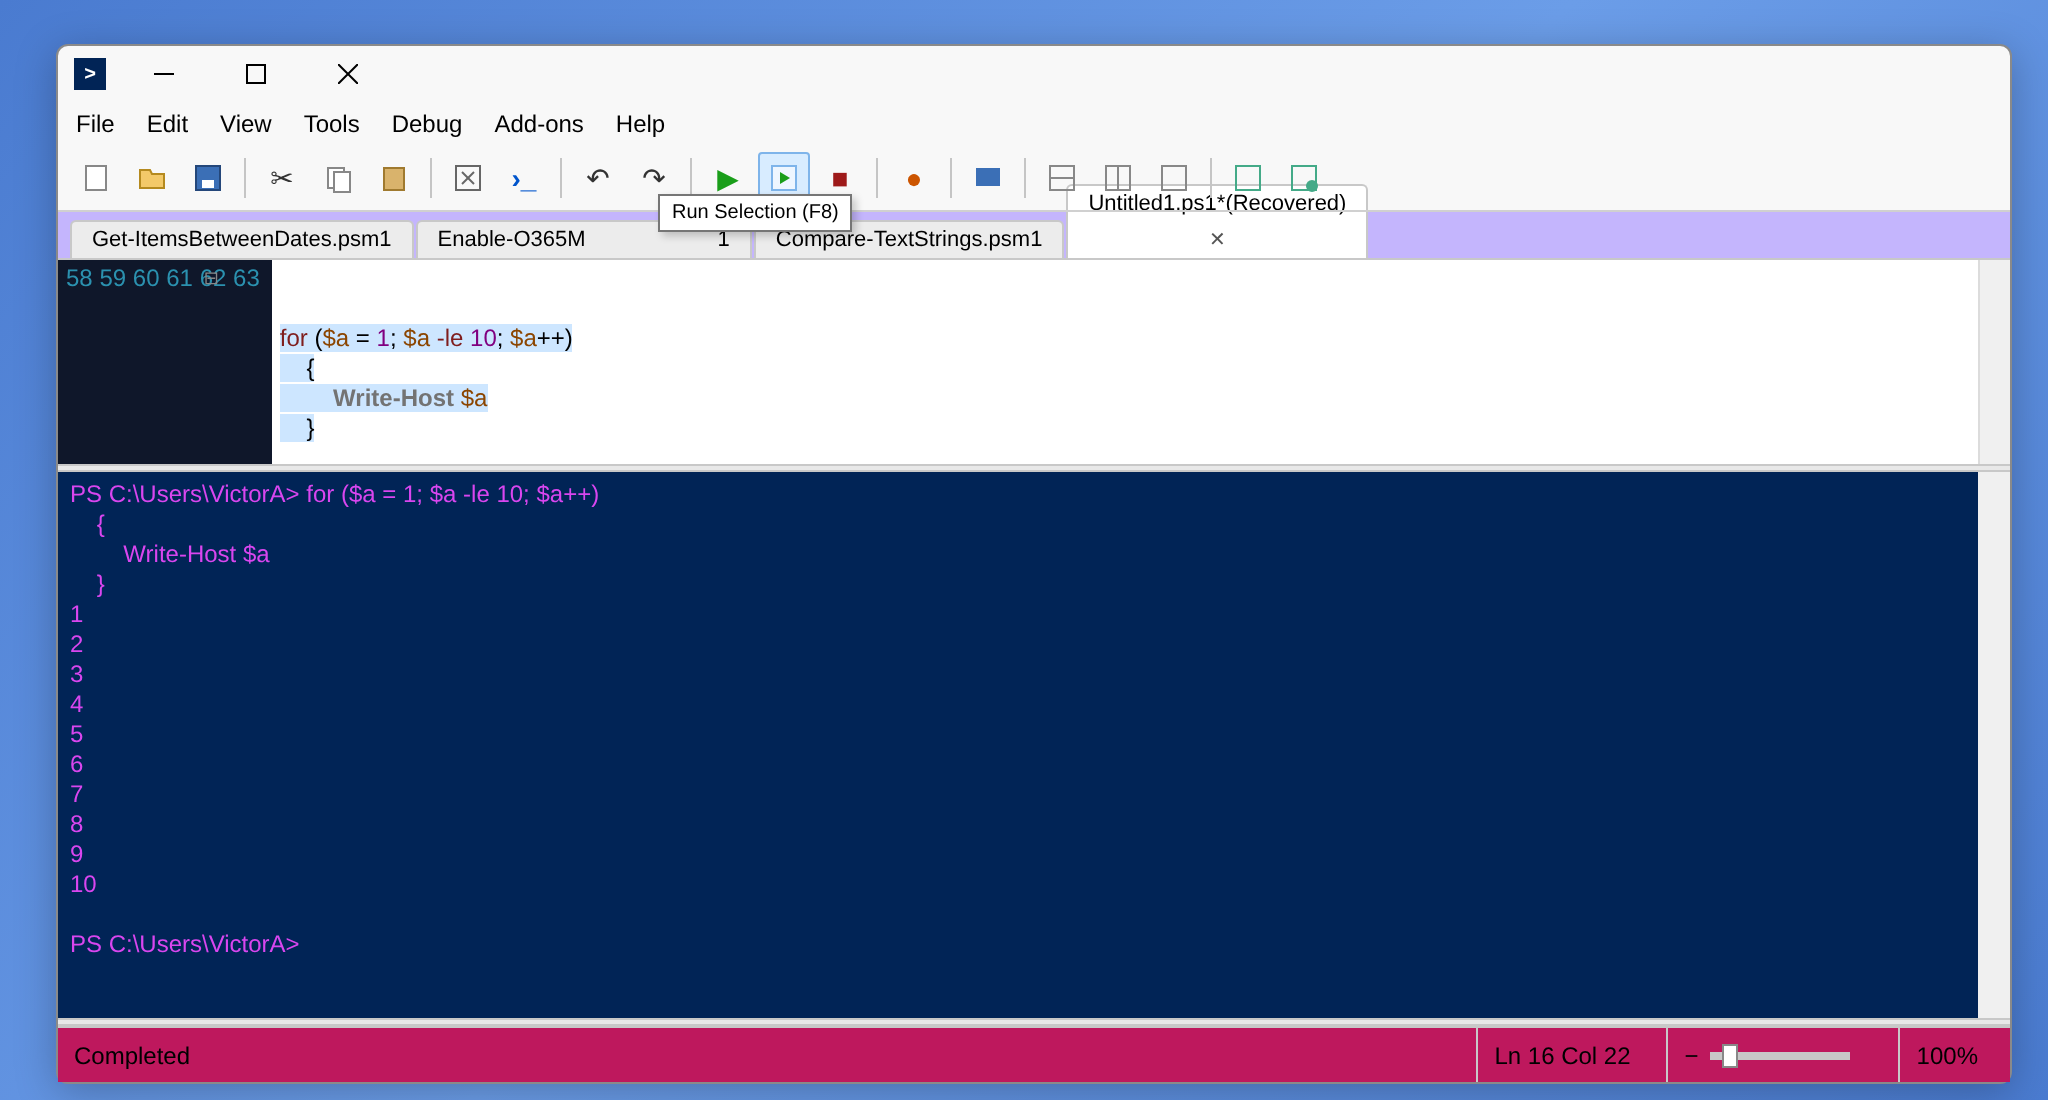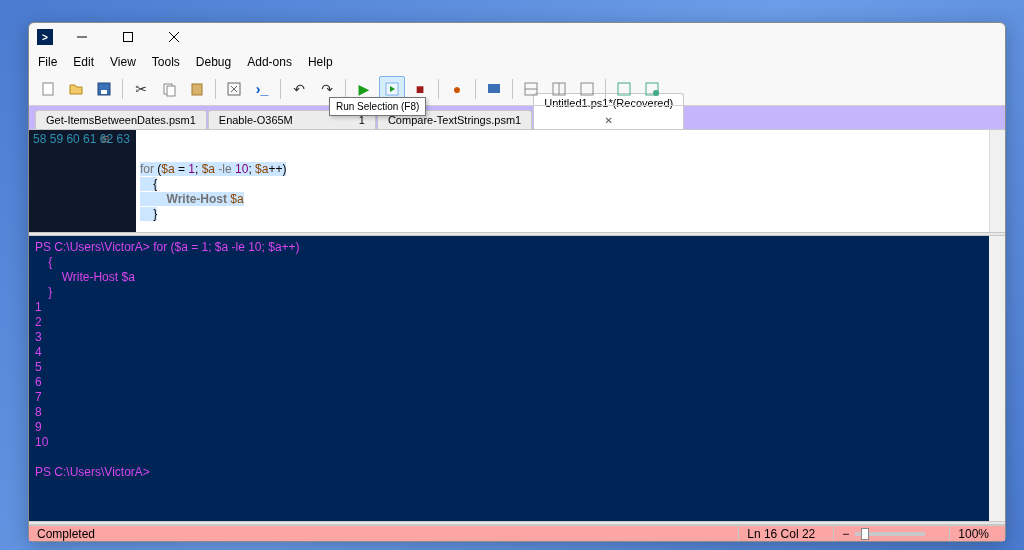--- a/index.html
+++ b/index.html
@@ -18,30 +18,30 @@
 .tooltip { position: absolute; top: 24px; left: 300px; background: #fff; border: 1px solid #767676; padding: 3px 6px; font-size: 10px; color: #000; z-index: 10; box-shadow: 2px 2px 4px rgba(0,0,0,.2); }
 .tabbar { display: flex; align-items: flex-end; background: #c4b5fd; padding: 0 6px; border-bottom: 1px solid #c8c8c8; height: 24px; }
 .tab { padding: 3px 10px; font-size: 11px; border: 1px solid #c8c8c8; border-bottom: none; background: #ececec; margin-right: 1px; display: flex; align-items: center; gap: 6px; border-radius: 3px 3px 0 0; }
 .tab.active { background: #fff; flex-direction: column; }
 .tab-close { font-size: 10px; color: #555; }
 .editor { background: #fff; flex: 0 0 102px; display: flex; font-family: Consolas, monospace; font-size: 12px; position: relative; overflow: hidden; }
 .gutter { background: #0f172a; color: #2b91af; text-align: right; padding: 2px 6px 2px 4px; line-height: 15px; user-select: none; }
 .gutter .fold { color: #888; font-size: 9px; position: absolute; margin-left: 2px; }
 .code { padding: 2px 4px; line-height: 15px; white-space: pre; }
 .sel { background: #cde6ff; }
-.kw { color: #737373; }
+.kw { color: #7f1d1d; }
 .var { color: #8b4500; }
 .num { color: #800080; }
 .cmd { color: #737373; font-weight: bold; }
 .brace { color: #000; }
 .editor-scroll { position: absolute; right: 0; top: 0; bottom: 0; width: 16px; background: #f0f0f0; border-left: 1px solid #dcdcdc; }
 .console { background: #012456; color: #d946ef; flex: 1; font-family: Consolas, monospace; font-size: 12px; padding: 4px 6px; line-height: 15px; white-space: pre; overflow: hidden; position: relative; }
 .console-scroll { position: absolute; right: 0; top: 0; bottom: 0; width: 16px; background: #f0f0f0; }
 .splitter { height: 4px; background: #e8e8e8; border-top: 1px solid #c8c8c8; border-bottom: 1px solid #c8c8c8; }
-.statusbar { display: flex; align-items: center; height: 16px; border-top: 1px solid #c8c8c8; font-size: 12px; padding: 0 8px; gap: 10px; background: #fca5a5; }
+.statusbar { display: flex; align-items: center; height: 28px; border-top: 1px solid #c8c8c8; font-size: 12px; padding: 0 8px; gap: 10px; background: #be185d; }
 .statusbar .spacer { flex: 1; }
 .status-cell { padding: 0 8px; border-left: 1px solid #c8c8c8; height: 100%; display: flex; align-items: center; }
 .zoom-slider { width: 70px; height: 4px; background: #c8c8c8; position: relative; margin: 0 6px; }
 .zoom-thumb { position: absolute; left: 6px; top: -4px; width: 8px; height: 12px; background: #fff; border: 1px solid #888; }
 .play { color: #1a9e1a; }
 .stop { color: #9e1a1a; }
 svg { display: block; }
 </style>
 </head>
 <body>

